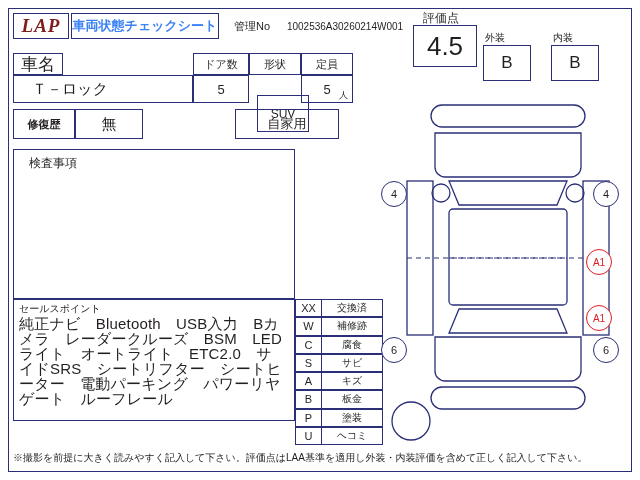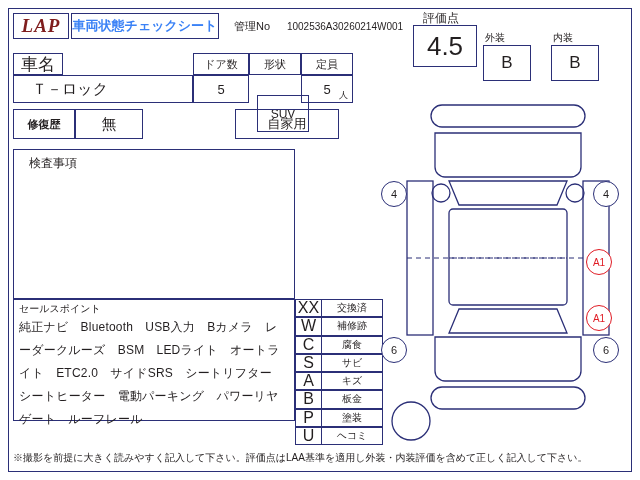--- a/index.html
+++ b/index.html
@@ -77,35 +77,35 @@
   .hist-lbl{left:134px;top:100px;width:48px;height:30px;font-size:11px;}
   .hist-val{left:182px;top:100px;width:104px;height:30px;font-size:13px;margin-left:44px;}
 
   
   .insp{left:4px;top:140px;width:282px;height:150px;}
   .insp-lbl{position:absolute;left:20px;top:146px;font-size:12px;}
   .sales{left:4px;top:290px;width:282px;height:122px;}
   .sales-lbl{position:absolute;left:10px;top:293px;font-size:10px;}
   .sales-txt{
     position:absolute;left:10px;top:307px;width:268px;
-    font-size:12px;line-height:23px;letter-spacing:0.2px;
+    font-size:15px;line-height:15px;letter-spacing:0.2px;
     white-space:pre-wrap;
   }
 
   
   .legend{position:absolute;left:286px;top:290px;width:88px;height:146px;}
   .legend-row{
     position:absolute;left:0;width:88px;height:18.25px;
     border:1px solid #2b2f77;box-sizing:border-box;
     display:flex;align-items:center;
   }
   .legend-code{
     width:26px;height:100%;
     border-right:1px solid #2b2f77;box-sizing:border-box;
-    display:flex;align-items:center;justify-content:center;font-size:16px;
+    display:flex;align-items:center;justify-content:center;font-size:11px;
   }
   .legend-text{
     flex:1;height:100%;
     display:flex;align-items:center;justify-content:center;font-size:10px;
   }
   .dgm-svg{position:absolute;left:378px;top:86px;width:242px;height:350px;}
   .mark{
     position:absolute;border:1px solid #2b2f77;border-radius:50%;
     width:26px;height:26px;background:#fff;
     display:flex;align-items:center;justify-content:center;

